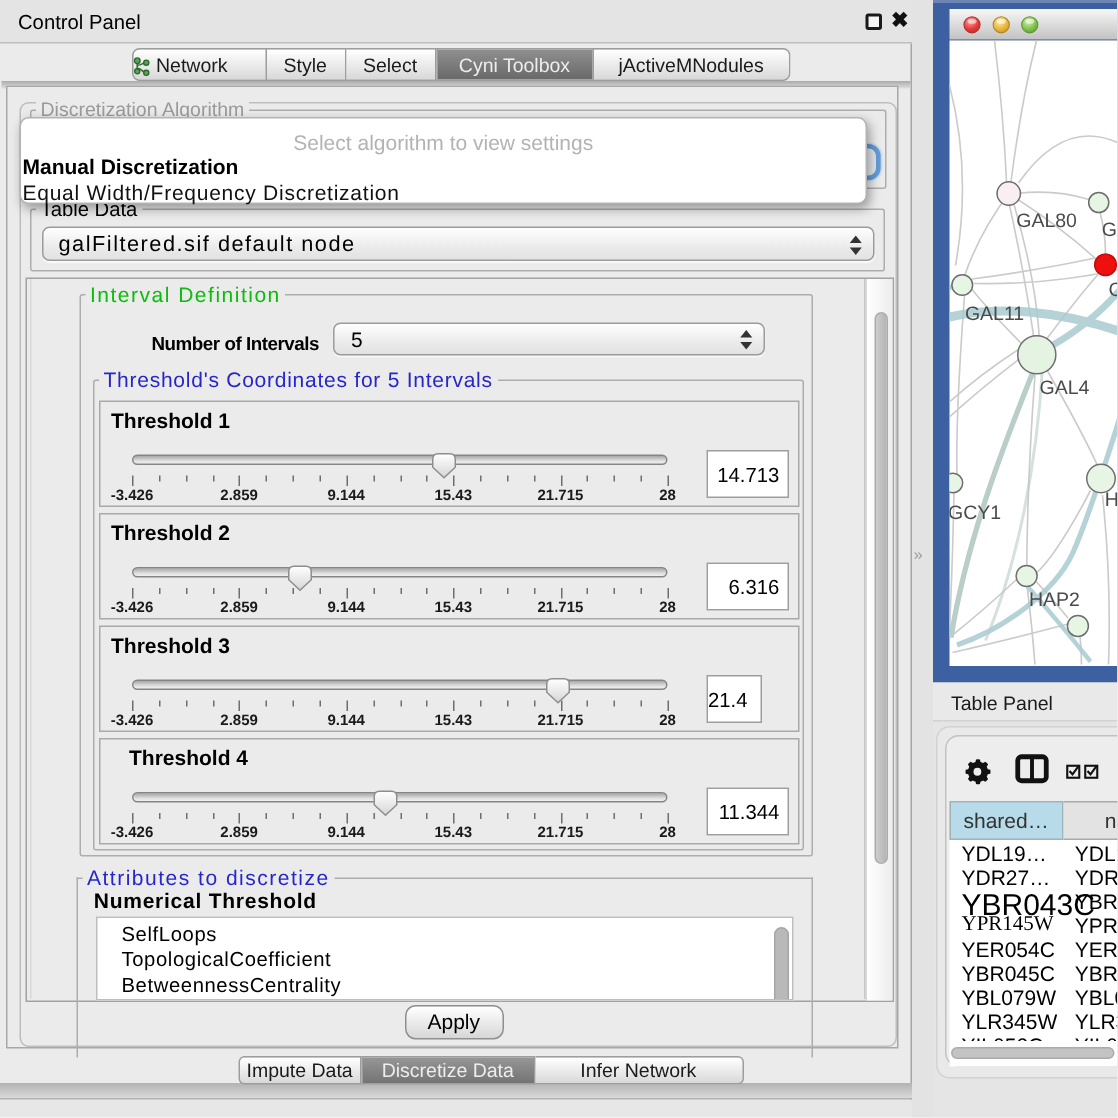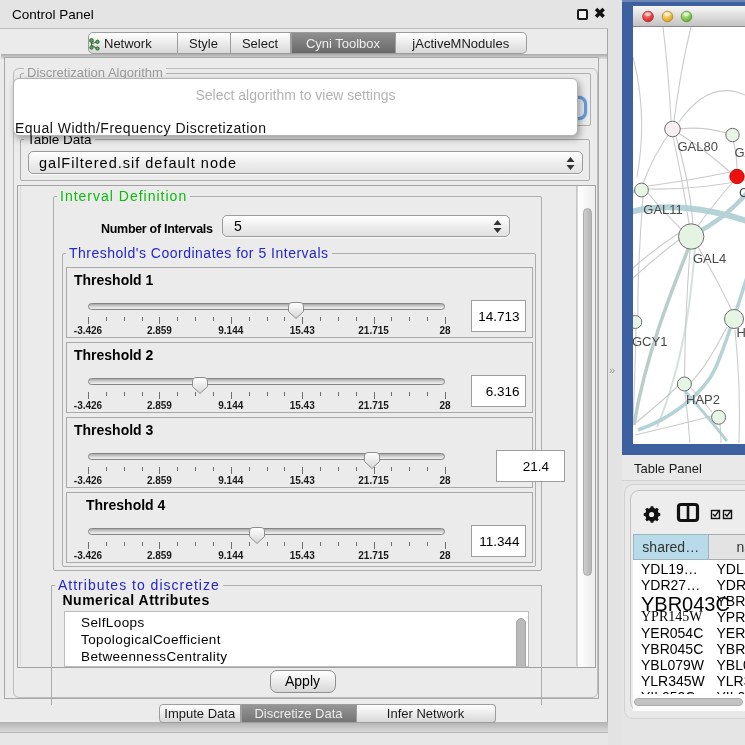--- a/index.html
+++ b/index.html
@@ -171,21 +171,21 @@
     <div class="abs b" style="left:415.00px;top:475px;width:60px;text-align:center;font-size:10px;color:#1a1a1a;">28</div>
 <svg class="abs" style="left:362.52px;top:451px" width="18" height="19" viewBox="0 0 18 19">
       <defs>
         <linearGradient id="thg416.5" x1="0" y1="0" x2="0" y2="1">
           <stop offset="0" stop-color="#ffffff"></stop>
           <stop offset="1" stop-color="#d5d5d5"></stop>
         </linearGradient>
       </defs>
       <path d="M1.5 5 Q1.5 1.5 5 1.5 L13 1.5 Q16.5 1.5 16.5 5 L16.5 10.5 L9 17.5 L1.5 10.5 Z" fill="url(#thg416.5)" stroke="#8e8e8e" stroke-width="1"></path>
     </svg>
-<div class="abs" style="left:471px;top:450px;width:69px;height:32px;background:#fff;border:1px solid #9e9e9e;font-size:13.5px;line-height:31px;text-align:right;padding-right:15px;color:#000;margin-left:25px;">21.4</div>
+<div class="abs" style="left:471px;top:450px;width:37px;height:32px;background:#fff;border:1px solid #9e9e9e;font-size:13.5px;line-height:31px;text-align:right;padding-right:15px;color:#000;">21.4</div>
 <div class="abs" style="left:65.5px;top:491.5px;width:467px;height:71.5px;border:1px solid #a9a9a9;background:#ebebeb;"></div>
 <div class="abs b" style="left:74px;top:497px;font-size:14px;color:#000;margin-left:12px;">Threshold 4</div>
 <div class="abs" style="left:88px;top:527.5px;width:357px;height:7px;border:1px solid #858585;border-radius:4px;background:linear-gradient(#a8a8a8,#e0e0e0 65%,#f0f0f0);"></div>
 <div class="abs" style="left:88.00px;top:541.5px;width:1px;height:7px;background:#6e6e6e;"></div>
     <div class="abs" style="left:105.85px;top:541.5px;width:1px;height:4px;background:#6e6e6e;"></div>
     <div class="abs" style="left:123.70px;top:541.5px;width:1px;height:4px;background:#6e6e6e;"></div>
     <div class="abs" style="left:141.55px;top:541.5px;width:1px;height:4px;background:#6e6e6e;"></div>
     <div class="abs" style="left:159.40px;top:541.5px;width:1px;height:7px;background:#6e6e6e;"></div>
     <div class="abs" style="left:177.25px;top:541.5px;width:1px;height:4px;background:#6e6e6e;"></div>
     <div class="abs" style="left:195.10px;top:541.5px;width:1px;height:4px;background:#6e6e6e;"></div>
@@ -214,32 +214,33 @@
         <linearGradient id="thg491.5" x1="0" y1="0" x2="0" y2="1">
           <stop offset="0" stop-color="#ffffff"></stop>
           <stop offset="1" stop-color="#d5d5d5"></stop>
         </linearGradient>
       </defs>
       <path d="M1.5 5 Q1.5 1.5 5 1.5 L13 1.5 Q16.5 1.5 16.5 5 L16.5 10.5 L9 17.5 L1.5 10.5 Z" fill="url(#thg491.5)" stroke="#8e8e8e" stroke-width="1"></path>
     </svg>
 <div class="abs" style="left:471px;top:525px;width:54.5px;height:32px;background:#fff;border:1px solid #9e9e9e;font-size:13.5px;line-height:31px;text-align:right;padding-right:5px;color:#000;">11.344</div>
 <div class="abs" style="left:51px;top:584.5px;width:490.5px;height:120px;border:1px solid #adadad;border-bottom:none;"></div>
 <div class="grptitle" style="left:55px;top:577.5px;color:#2626cc;font-size:14px;letter-spacing:1px;">Attributes to discretize</div>
-<div class="abs b" style="left:62.5px;top:592px;font-size:14px;letter-spacing:0.5px;color:#000;">Numerical Attributes</div>
+<div class="abs b" style="left:62.5px;top:592px;font-size:14px;letter-spacing:0.5px;color:#000;">Numerical Threshold</div>
 <div class="abs" style="left:64px;top:611px;width:465px;height:55.5px;background:#fff;border:1px solid #bdbdbd;overflow:hidden;">
       <div style="position:absolute;left:16px;top:2px;font-size:13.5px;letter-spacing:0.4px;line-height:17px;color:#000;">SelfLoops<br>TopologicalCoefficient<br>BetweennessCentrality</div>
       <div style="position:absolute;right:2px;top:6px;width:10px;height:60px;background:#b9b9b9;border:1px solid #a5a5a5;border-radius:5px;"></div>
     </div>
 <div class="abs" style="left:269.5px;top:670px;width:66px;height:23px;border:1px solid #8f8f8f;border-radius:7px;background:linear-gradient(#ffffff,#d7d7d7);font-size:14px;text-align:center;line-height:21px;color:#000;">Apply</div>
 <div class="abs" style="left:0;top:722px;width:608px;height:11px;background:linear-gradient(#b2b2b2,#d9d9d9);border-bottom:1px solid #b2b2b2;"></div>
 <div class="abs" style="left:159px;top:703.5px;width:81.5px;height:19.5px;background:linear-gradient(#ffffff,#d8d8d8);border:1px solid #9d9d9d;border-top-left-radius:4px;border-bottom-left-radius:4px;color:#1a1a1a;font-size:13px;text-align:center;line-height:18px;">Impute Data</div>
 <div class="abs" style="left:240.5px;top:703.5px;width:116px;height:19.5px;background:linear-gradient(#969696,#747474);border:1px solid #9d9d9d;color:#ededed;font-size:13px;text-align:center;line-height:18px;">Discretize Data</div>
 <div class="abs" style="left:356.5px;top:703.5px;width:139px;height:19.5px;background:linear-gradient(#ffffff,#d8d8d8);border:1px solid #9d9d9d;border-top-right-radius:4px;border-bottom-right-radius:4px;border-left:none;color:#1a1a1a;font-size:13px;text-align:center;line-height:18px;">Infer Network</div>
 <div class="abs" style="left:13px;top:77.5px;width:565px;height:58.5px;background:#fff;border:1px solid #b3b3b3;border-radius:6px;box-shadow:2px 3px 7px rgba(0,0,0,0.35);z-index:50;"></div>
 <div class="abs" style="left:13px;top:87px;width:565px;text-align:center;font-size:14px;color:#b3b3b3;z-index:51;">Select algorithm to view settings</div>
+<div class="abs b" style="left:15px;top:102.5px;font-size:14px;color:#000;z-index:51;">Manual Discretization</div>
 <div class="abs" style="left:15px;top:120px;font-size:14px;letter-spacing:0.5px;color:#111;z-index:51;">Equal Width/Frequency Discretization</div>
 <div class="abs" style="left:608px;top:0;width:137px;height:745px;background:#e3e3e3;"></div>
 <div class="abs" style="left:609px;top:364px;font-size:11px;color:#9a9a9a;">»</div>
 <div class="abs" style="left:622px;top:0;width:123px;height:455px;background:#3d60a1;border-top:2px solid #6e86b4;"></div>
 <div class="abs" style="left:632.5px;top:6px;width:112.5px;height:21px;background:linear-gradient(#f7f7f7,#c3c3c3);border-bottom:1px solid #8a8a8a;"></div>
 <svg class="abs" style="left:632.5px;top:6px" width="112" height="21" viewBox="0 0 112 21">
 <defs>
 <radialGradient id="rg" cx="0.4" cy="0.3" r="0.8">
           <stop offset="0" stop-color="#ff9d9d"></stop>
           <stop offset="0.6" stop-color="#e33a3a"></stop>

